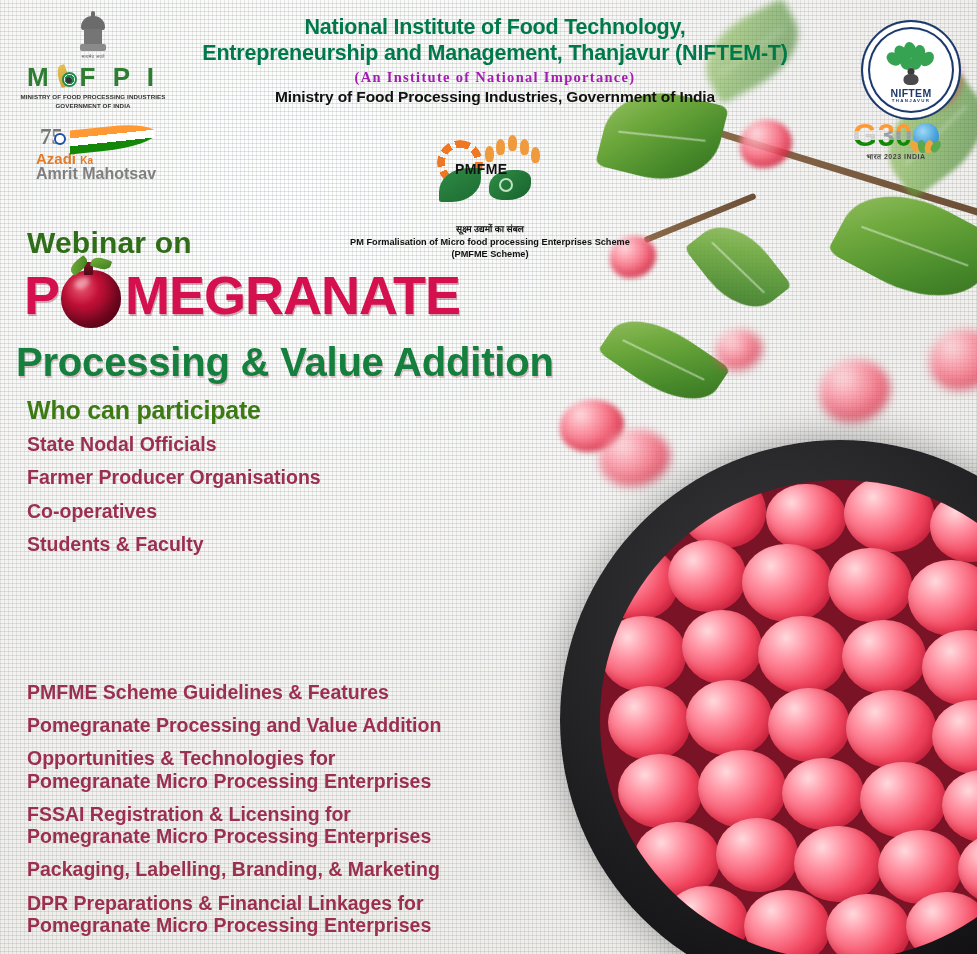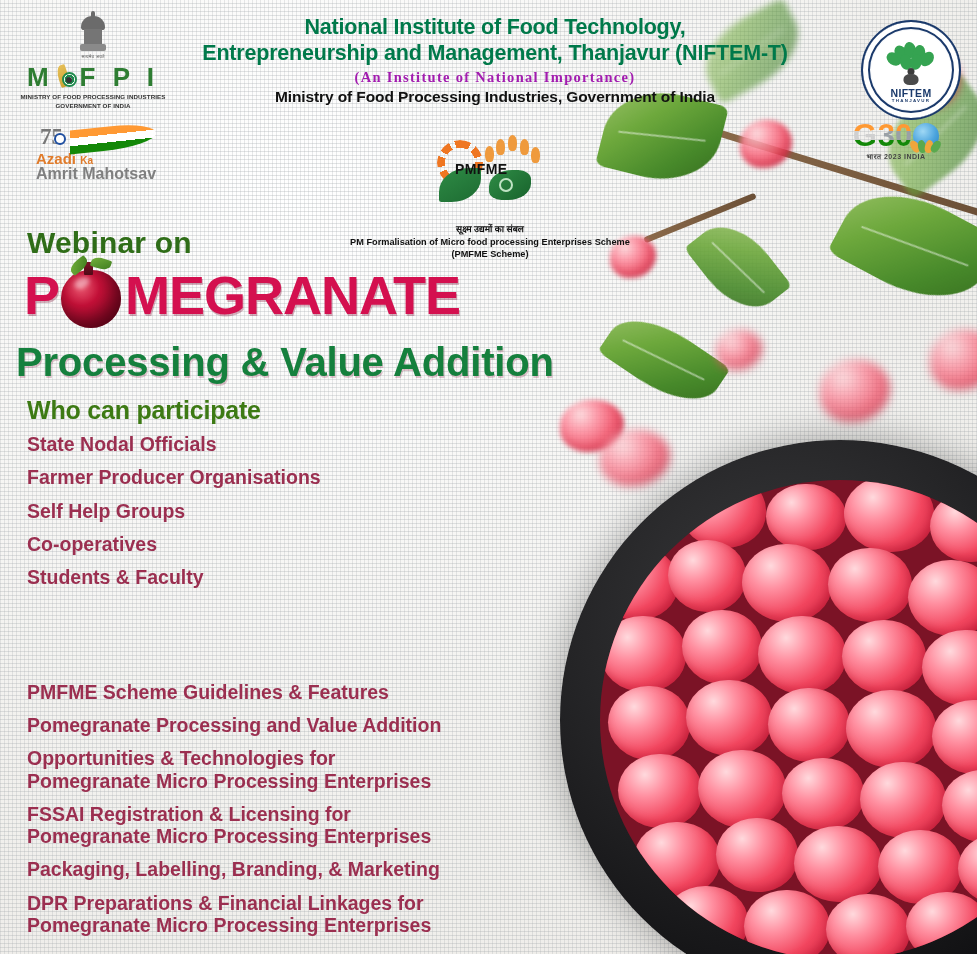--- a/index.html
+++ b/index.html
@@ -373,21 +373,20 @@
     </span><span>MEGRANATE</span>
   </div>
 
   <div class="processing">Processing &amp; Value Addition</div>
 
   <div class="sec-head who-head">Who can participate</div>
   <div class="list who-list">
     <ul>
       <li>State Nodal Officials</li>
       <li>Farmer Producer Organisations</li>
-      <li>Self Help Groups</li>
       <li>Co-operatives</li>
       <li>Students &amp; Faculty</li>
     </ul>
   </div>
 
   <div class="list top-list">
     <ul>
       <li>PMFME Scheme Guidelines &amp; Features</li>
       <li>Pomegranate Processing and Value Addition</li>
       <li style="white-space:pre-line;">Opportunities &amp; Technologies for

